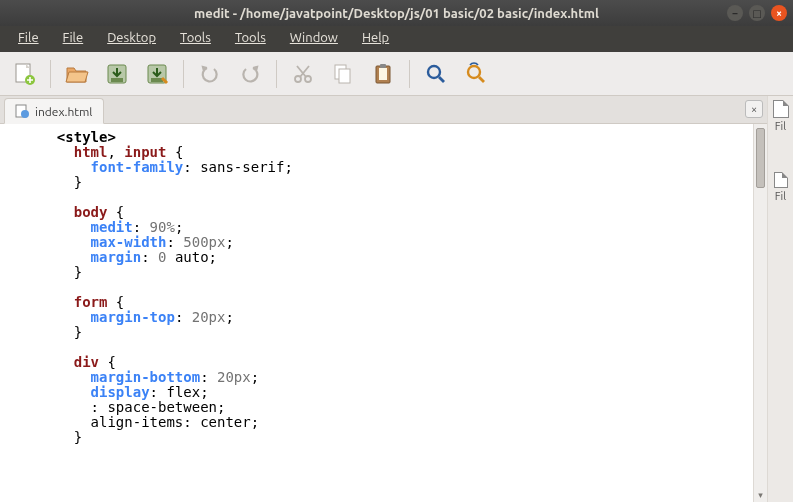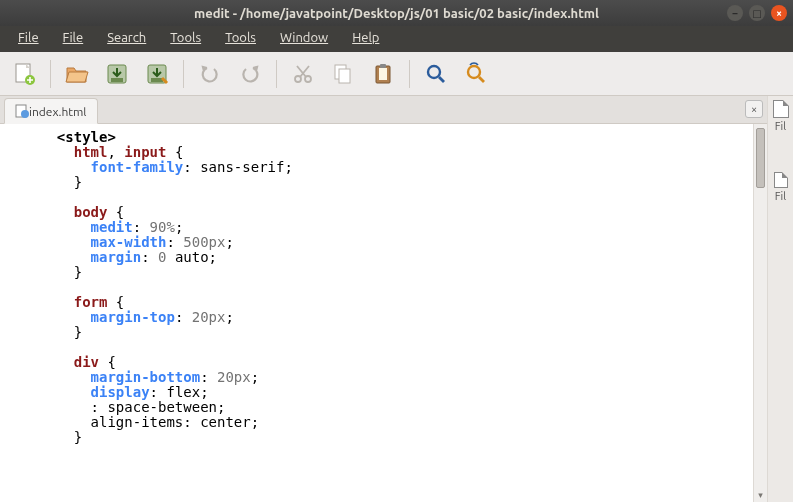--- a/index.html
+++ b/index.html
@@ -77,20 +77,21 @@
     background: #e3e0dd;
     border-bottom: 1px solid #cfcac4;
     display: flex;
     align-items: flex-end;
     padding-left: 4px;
     position: relative;
   }
   .tab {
     display: flex;
     align-items: center;
+    gap: 6px;
     background: #f5f4f3;
     border: 1px solid #cfcac4;
     border-bottom: 1px solid #f5f4f3;
     border-radius: 4px 4px 0 0;
     padding: 4px 10px;
     height: 26px;
     font-size: 12px;
     color: #3c3c3c;
     margin-bottom: -1px;
   }
@@ -191,21 +192,21 @@
   <div class="window-controls">
     <div class="win-btn win-min">–</div>
     <div class="win-btn win-max">□</div>
     <div class="win-btn win-close">×</div>
   </div>
 </div>
 
 <div class="menubar">
   <div class="menu-item">File</div>
   <div class="menu-item">File</div>
-  <div class="menu-item">Search</div>
+  <div class="menu-item">Desktop</div>
   <div class="menu-item">Tools</div>
   <div class="menu-item">Tools</div>
   <div class="menu-item">Window</div>
   <div class="menu-item">Help</div>
 </div>
 
 <div class="toolbar">
   <div class="tool-btn">
     <svg width="24" height="24">
         <rect x="4" y="2" width="14" height="18" fill="#fff" stroke="#9a9690"></rect>

